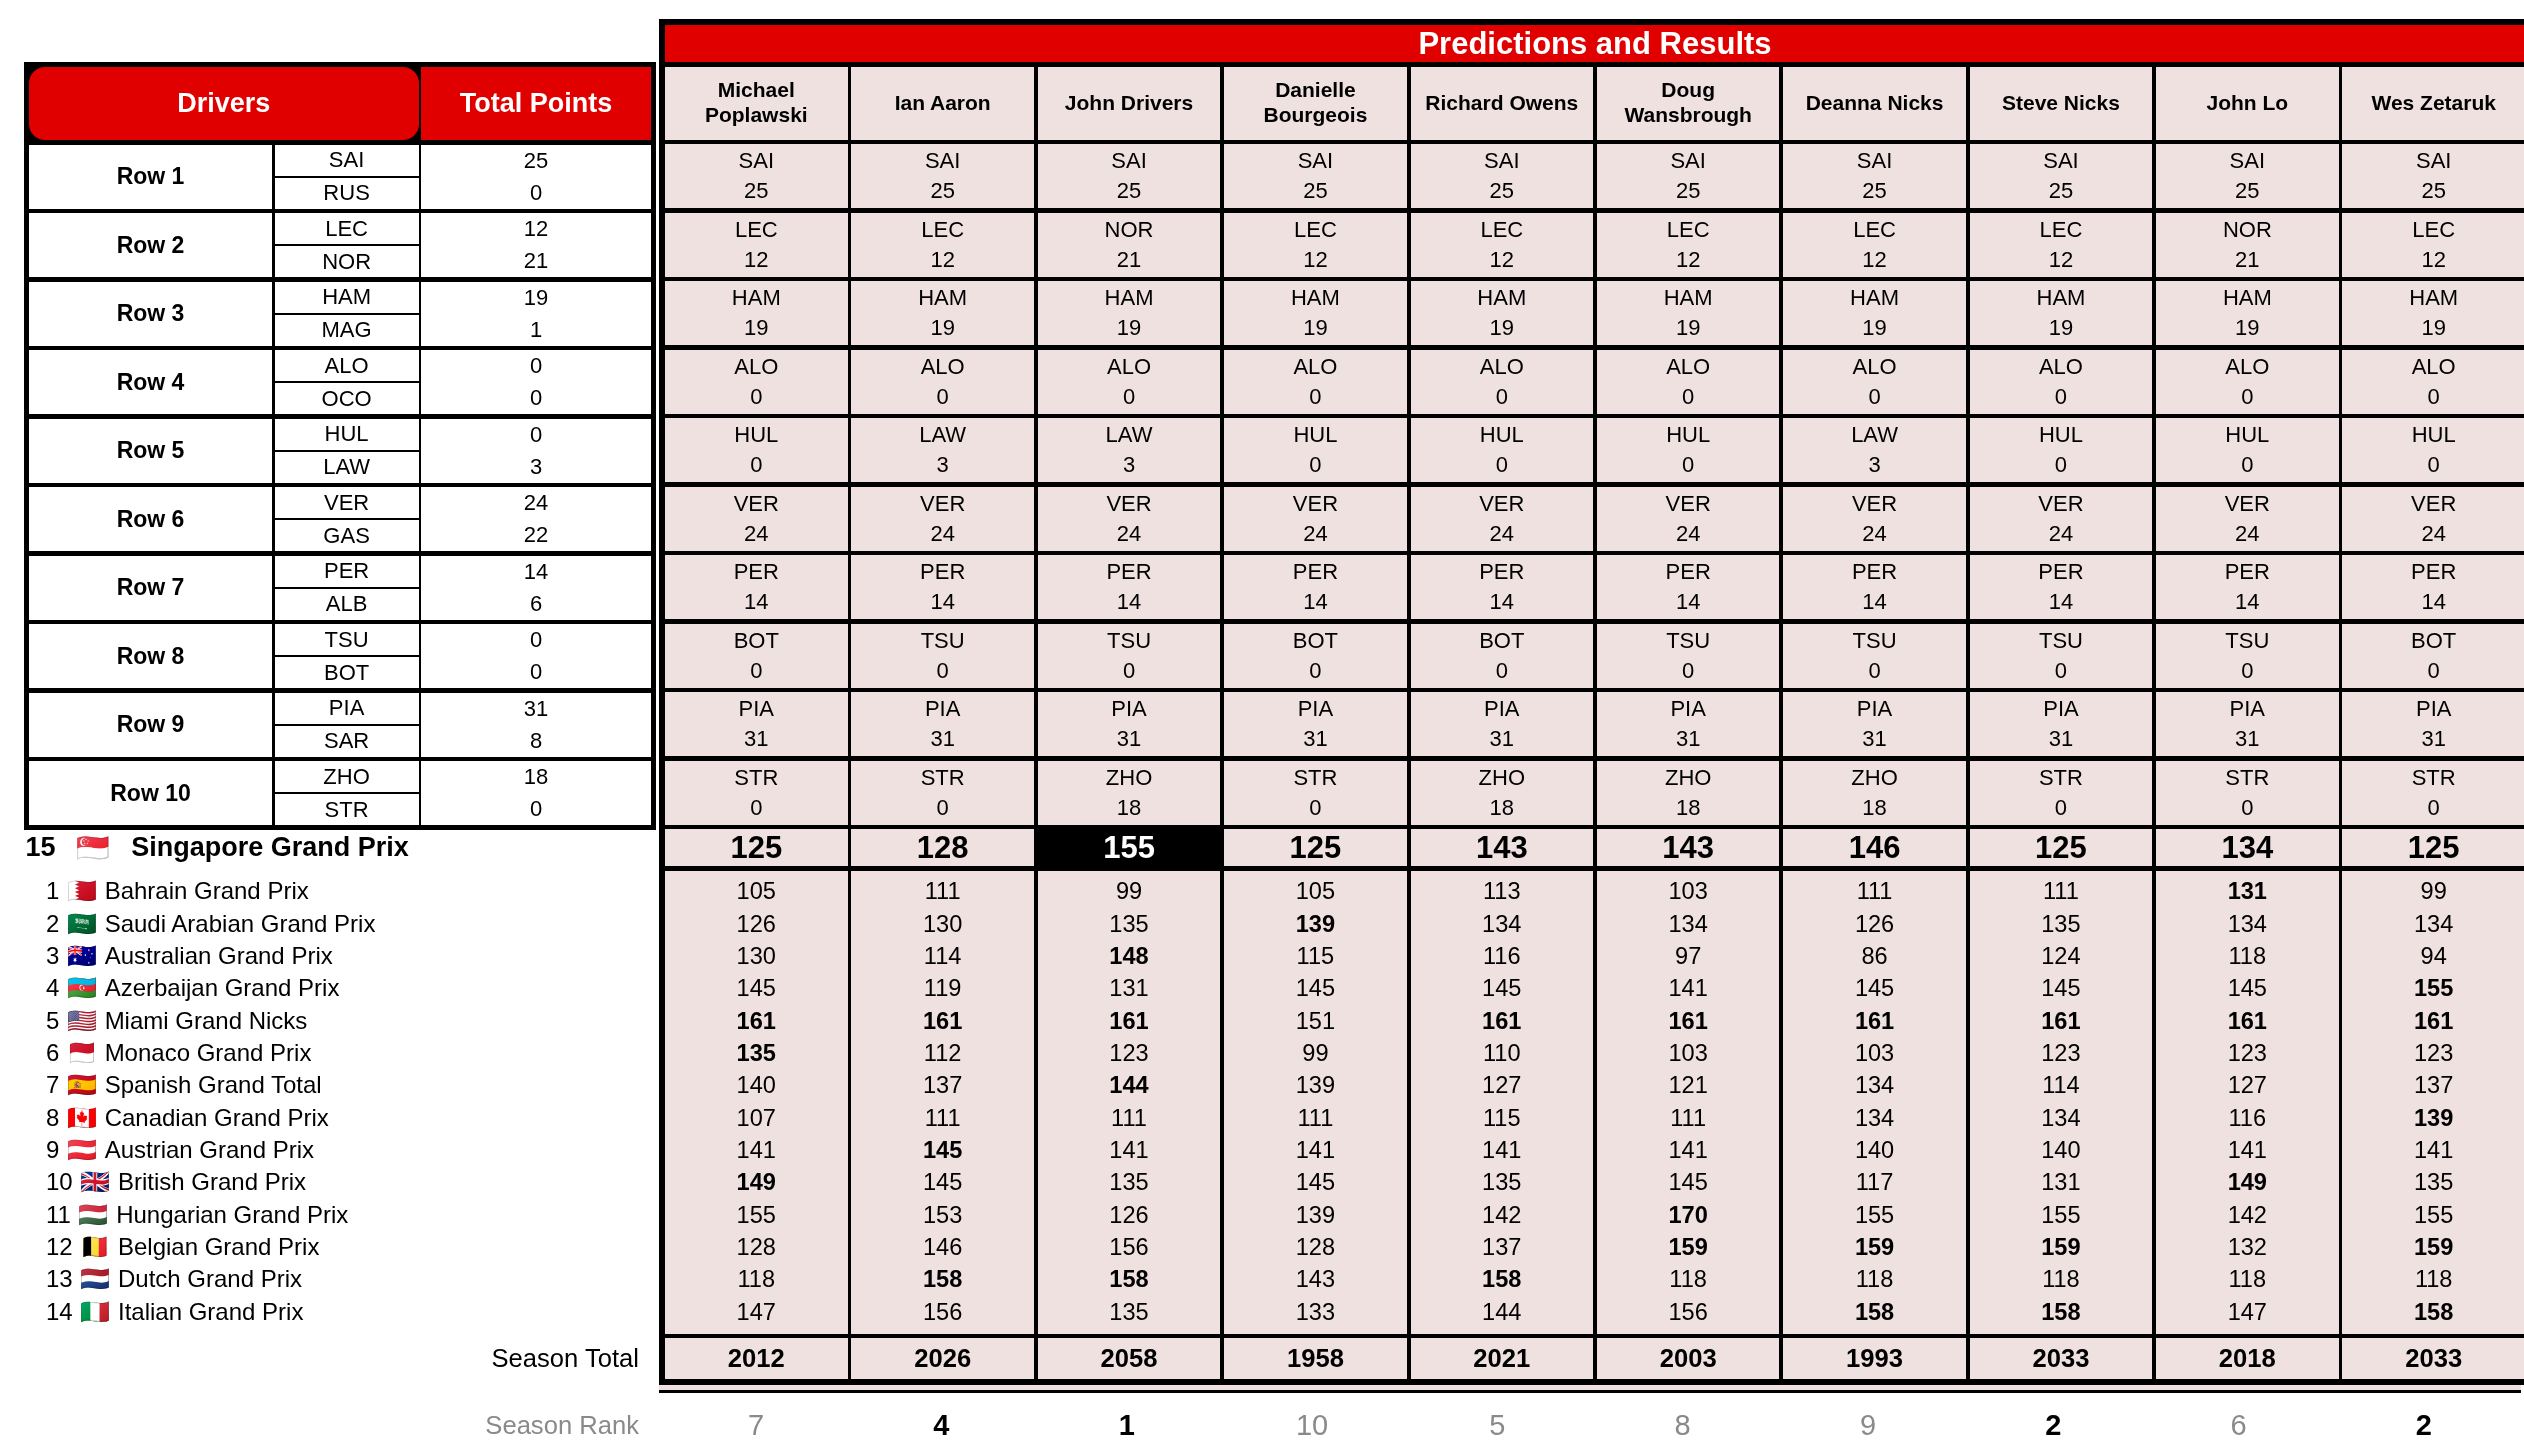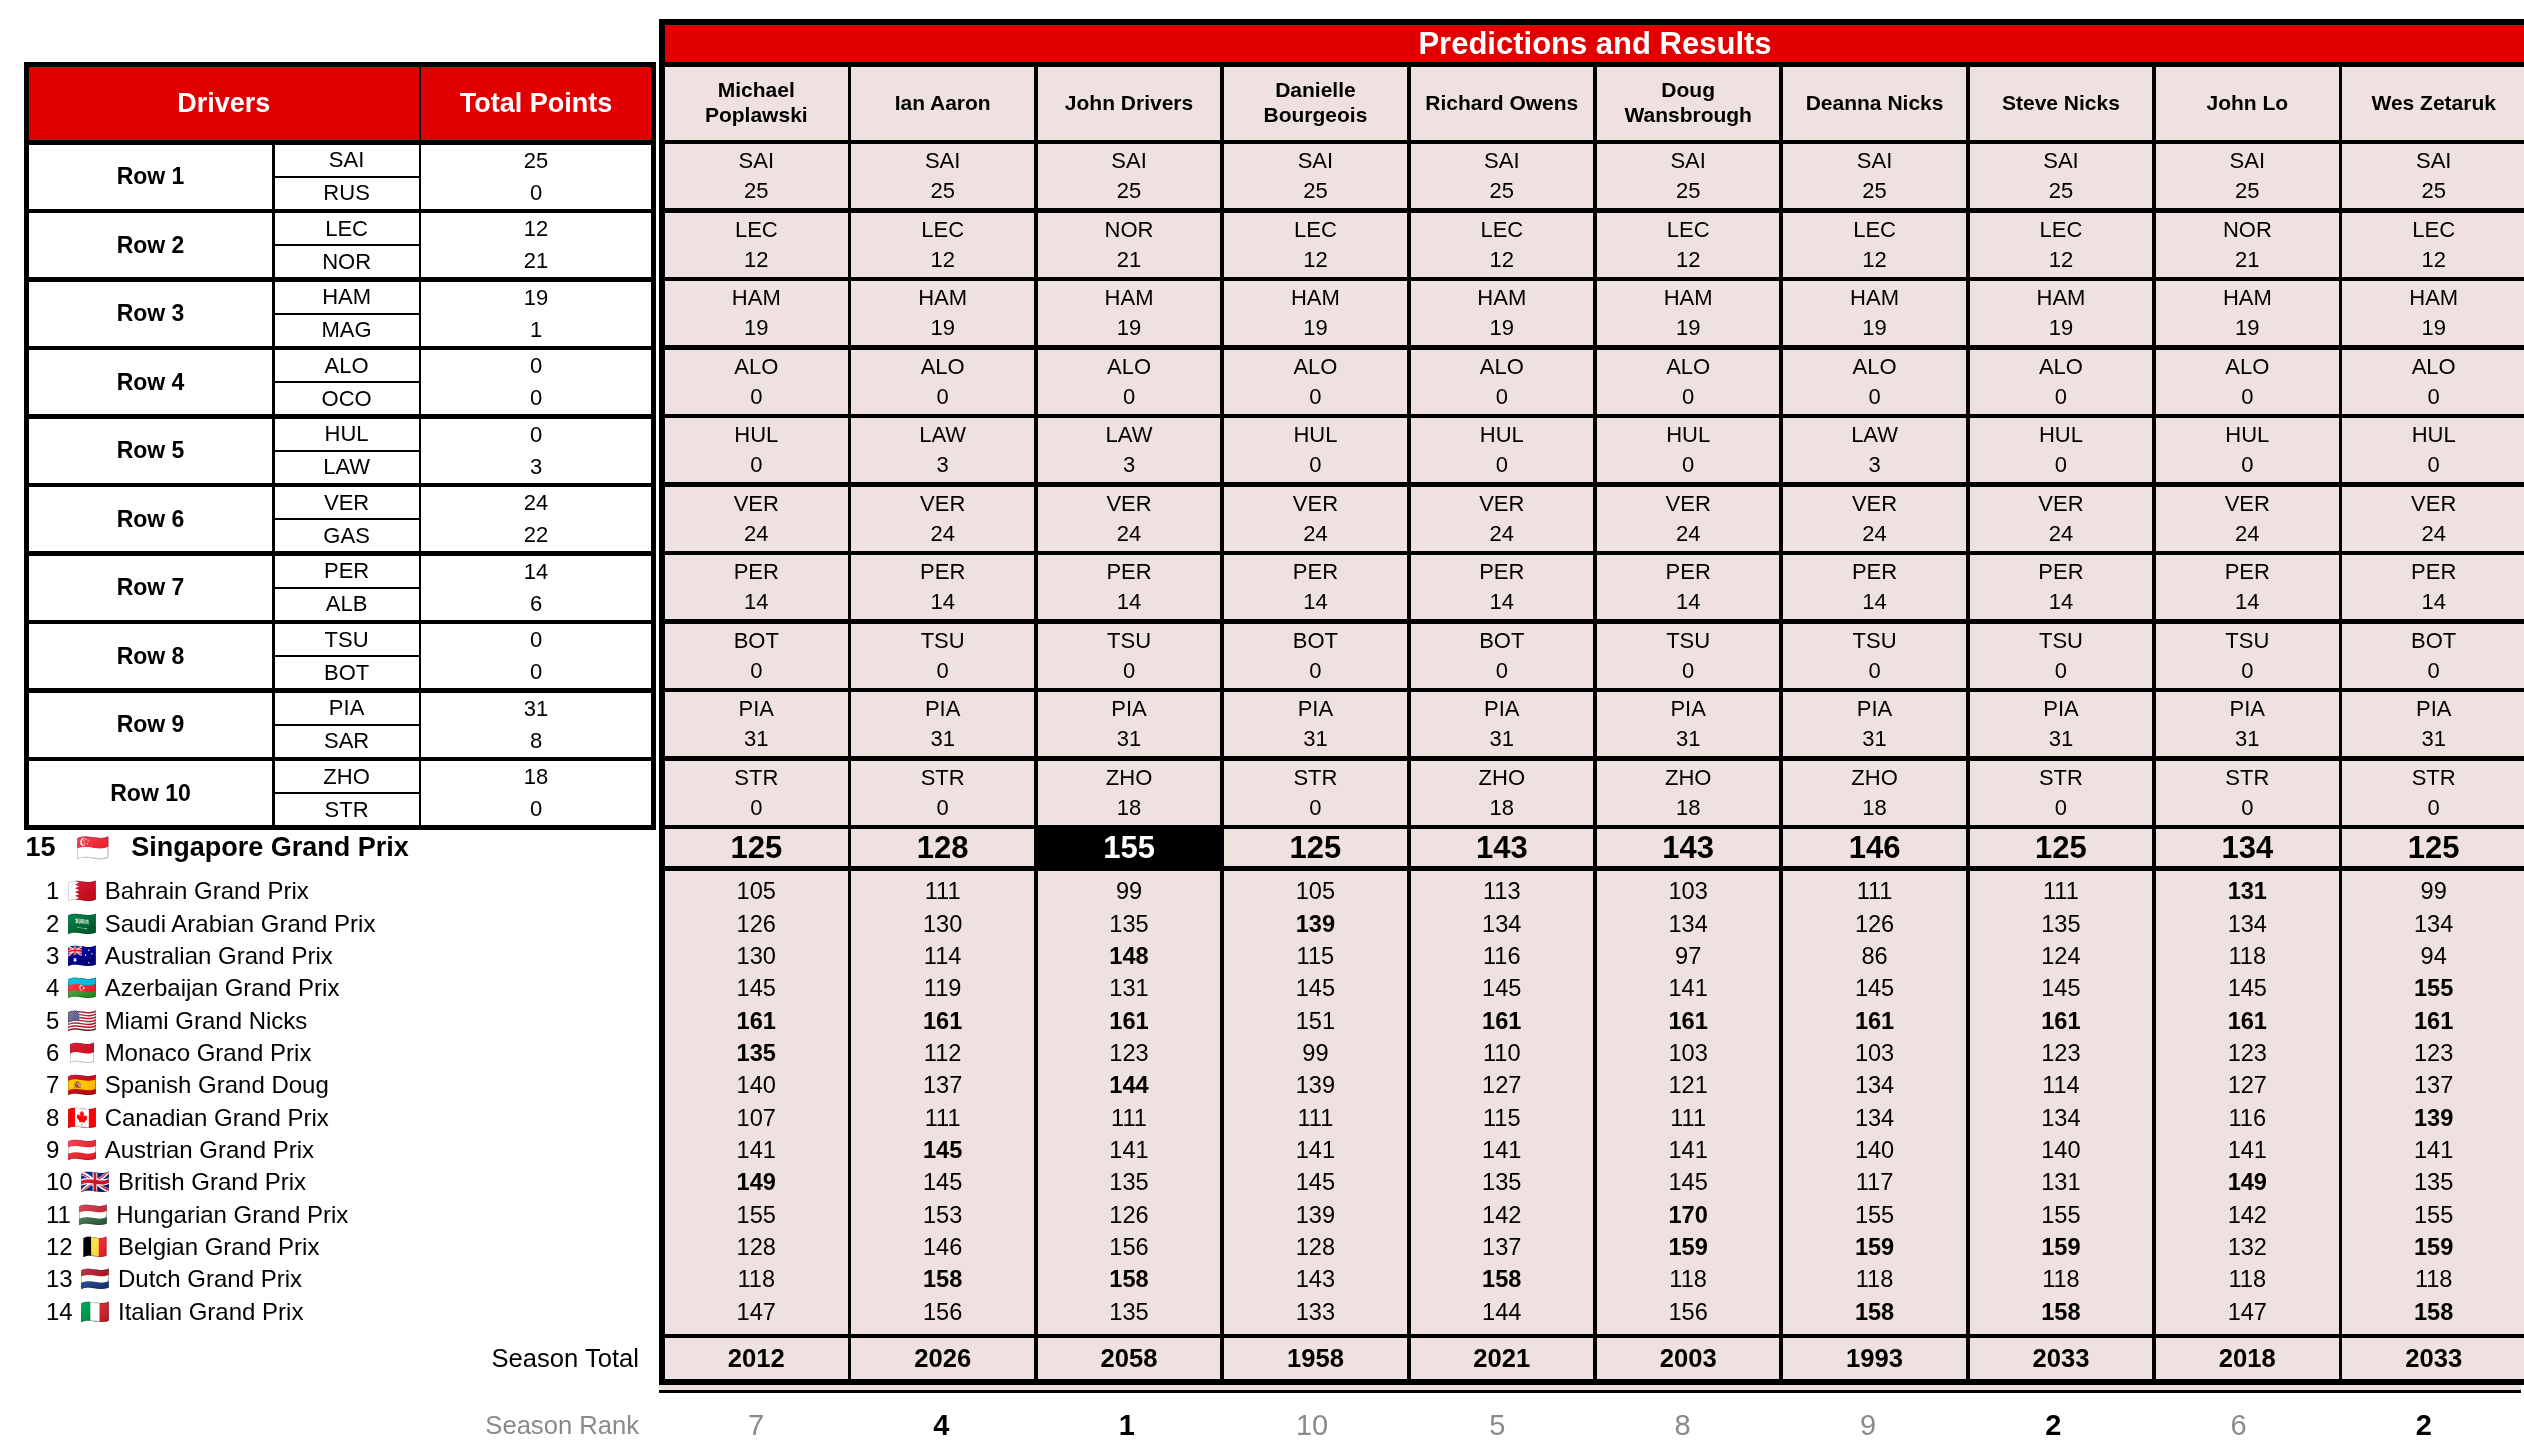--- a/index.html
+++ b/index.html
@@ -12,21 +12,21 @@
     position:absolute;left:24px;top:62px;width:632px;box-sizing:border-box;
     border:5.7px solid #000;background:#000;
     display:grid;grid-template-columns:243px 144px 1fr;
     grid-template-rows:73px repeat(10,64px);gap:4.5px 2.6px;
   }
   .cell{background:#fff;}
   .redhead{
     background:#E00000;color:#fff;font-weight:bold;font-size:27px;
     display:flex;align-items:center;justify-content:center;
   }
-  .span2{grid-column:1/3;}
+  .span2{grid-column:1/3;border-radius:16px;}
   .rowlabel{font-weight:bold;font-size:23px;display:flex;align-items:center;justify-content:center;}
   .codecell{display:flex;flex-direction:column;}
   .codehalf{flex:1;display:flex;align-items:center;justify-content:center;font-size:22px;}
   .codehalf.top{border-bottom:2.6px solid #000;}
   .ptscell{display:flex;flex-direction:column;}
   .ptshalf{flex:1;display:flex;align-items:center;justify-content:center;font-size:22px;}
   
   .pred-table{
     position:absolute;left:659px;top:19px;width:1872px;box-sizing:border-box;
     border:6.4px solid #000;background:#000;
@@ -800,21 +800,21 @@
       <div class="rname">Miami Grand Nicks</div>
     </div>
     <div class="raceline">
       <div class="rnum">6</div>
       <div class="rflag">🇲🇨</div>
       <div class="rname">Monaco Grand Prix</div>
     </div>
     <div class="raceline">
       <div class="rnum">7</div>
       <div class="rflag">🇪🇸</div>
-      <div class="rname">Spanish Grand Doug</div>
+      <div class="rname">Spanish Grand Total</div>
     </div>
     <div class="raceline">
       <div class="rnum">8</div>
       <div class="rflag">🇨🇦</div>
       <div class="rname">Canadian Grand Prix</div>
     </div>
     <div class="raceline">
       <div class="rnum">9</div>
       <div class="rflag">🇦🇹</div>
       <div class="rname">Austrian Grand Prix</div>

